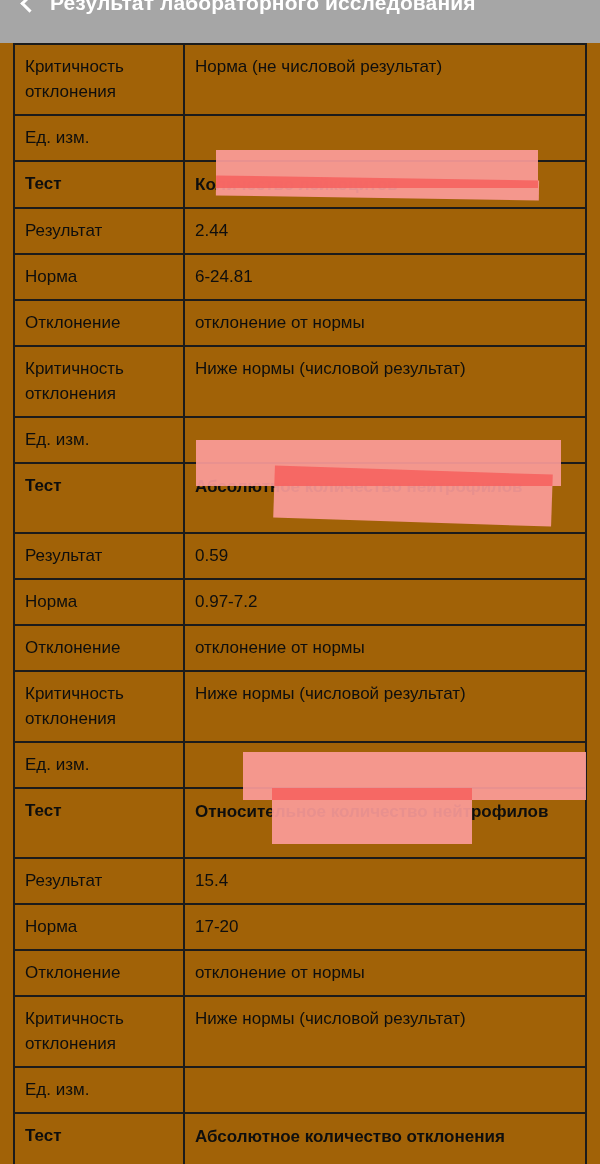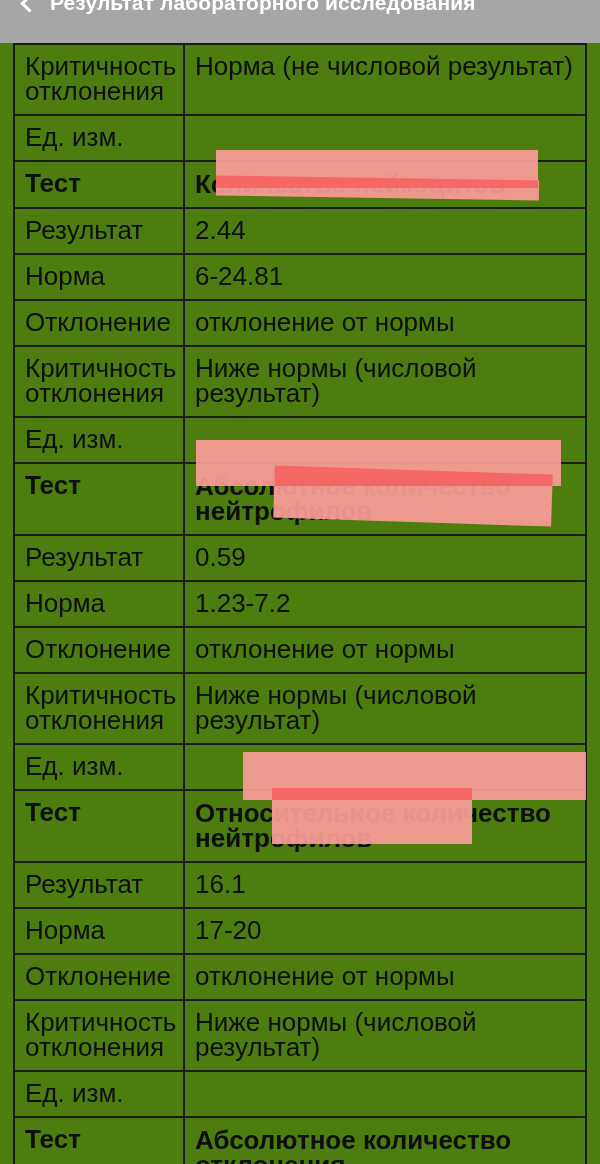--- a/index.html
+++ b/index.html
@@ -9,21 +9,21 @@
     height: 1164px;
     overflow: hidden;
     background: #ffffff;
     font-family: "Liberation Sans", sans-serif;
   }
 
   #screen {
     position: relative;
     width: 600px;
     height: 1164px;
-    background: #4d7c0f;
+    background: #a16207;
     overflow: hidden;
   }
 
   
   .appbar {
     position: absolute;
     left: 0;
     top: 0;
     width: 600px;
     height: 43px;
@@ -78,21 +78,21 @@
     border-collapse: collapse;
     width: 572px;
     table-layout: fixed;
   }
   table.lab col.c-label { width: 170px; }
   table.lab col.c-value { width: 402px; }
 
   table.lab td {
     border: 2px solid #1b1b1b;
     padding: 9px 10px 10px 10px;
-    font-size: 26px;
+    font-size: 17px;
     line-height: 25px;
     color: #0e0e0e;
     vertical-align: top;
     background: transparent;
     position: relative;
   }
   td.label { text-align: left; }
   td.value { text-align: left; }
   tr.r-test td { font-weight: bold; }
   tr.r-test td.value { padding-top: 10px; }
@@ -175,41 +175,41 @@
           <tr class="h3 r-test">
             <td class="label"><span class="cell-text">Тест</span></td>
             <td class="value"><span class="cell-text">Абсолютное количество нейтрофилов</span></td>
           </tr>
           <tr class="h1">
             <td class="label"><span class="cell-text">Результат</span></td>
             <td class="value"><span class="cell-text">0.59</span></td>
           </tr>
           <tr class="h1">
             <td class="label"><span class="cell-text">Норма</span></td>
-            <td class="value"><span class="cell-text">1.23-7.2</span></td>
+            <td class="value"><span class="cell-text">0.97-7.2</span></td>
           </tr>
           <tr class="h1">
             <td class="label"><span class="cell-text">Отклонение</span></td>
             <td class="value"><span class="cell-text">отклонение от нормы</span></td>
           </tr>
           <tr class="h2">
             <td class="label"><span class="cell-text">Критичность отклонения</span></td>
             <td class="value"><span class="cell-text">Ниже нормы (числовой результат)</span></td>
           </tr>
           <tr class="h1">
             <td class="label"><span class="cell-text">Ед. изм.</span></td>
             <td class="value"><span class="cell-text"></span></td>
           </tr>
           <tr class="h3 r-test">
             <td class="label"><span class="cell-text">Тест</span></td>
             <td class="value"><span class="cell-text">Относительное количество нейтрофилов</span></td>
           </tr>
           <tr class="h1">
             <td class="label"><span class="cell-text">Результат</span></td>
-            <td class="value"><span class="cell-text">16.1</span></td>
+            <td class="value"><span class="cell-text">15.4</span></td>
           </tr>
           <tr class="h1">
             <td class="label"><span class="cell-text">Норма</span></td>
             <td class="value"><span class="cell-text">17-20</span></td>
           </tr>
           <tr class="h1">
             <td class="label"><span class="cell-text">Отклонение</span></td>
             <td class="value"><span class="cell-text">отклонение от нормы</span></td>
           </tr>
           <tr class="h2">

